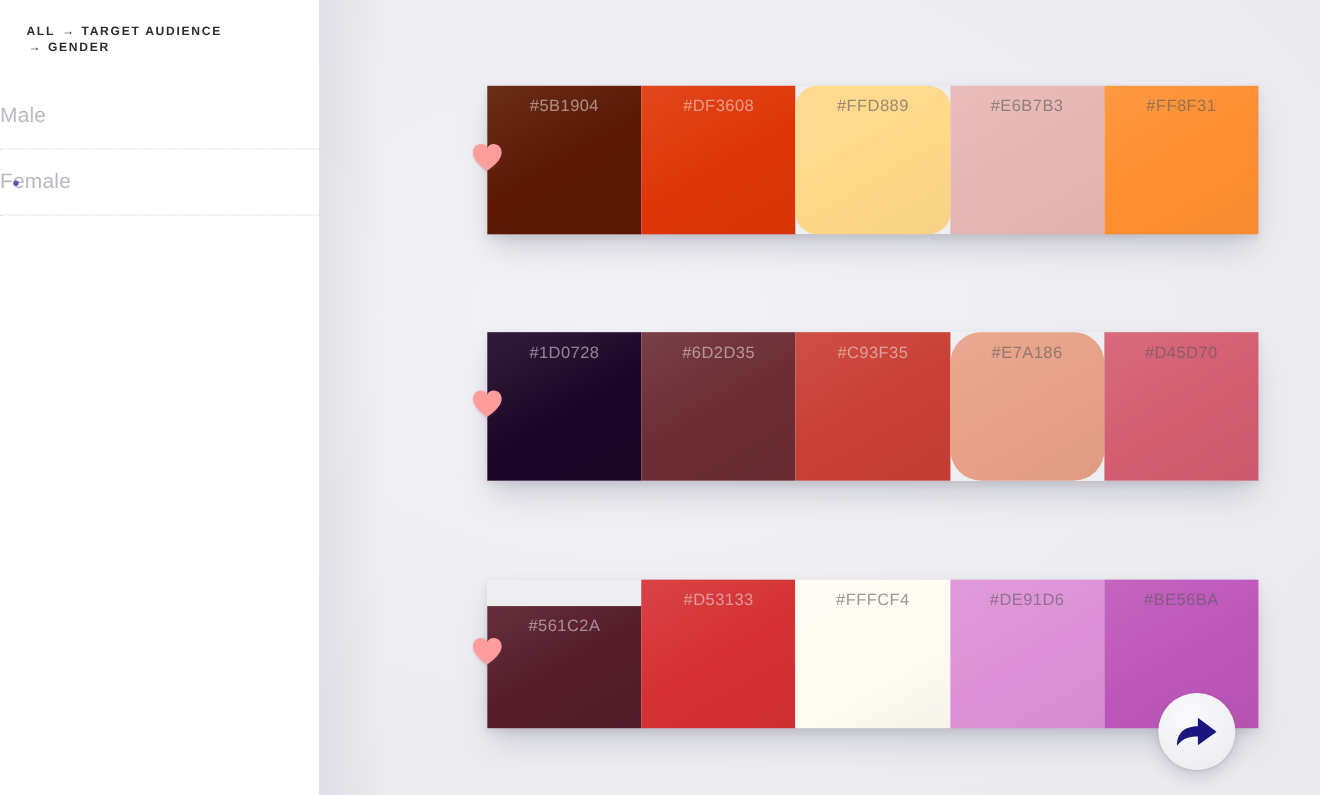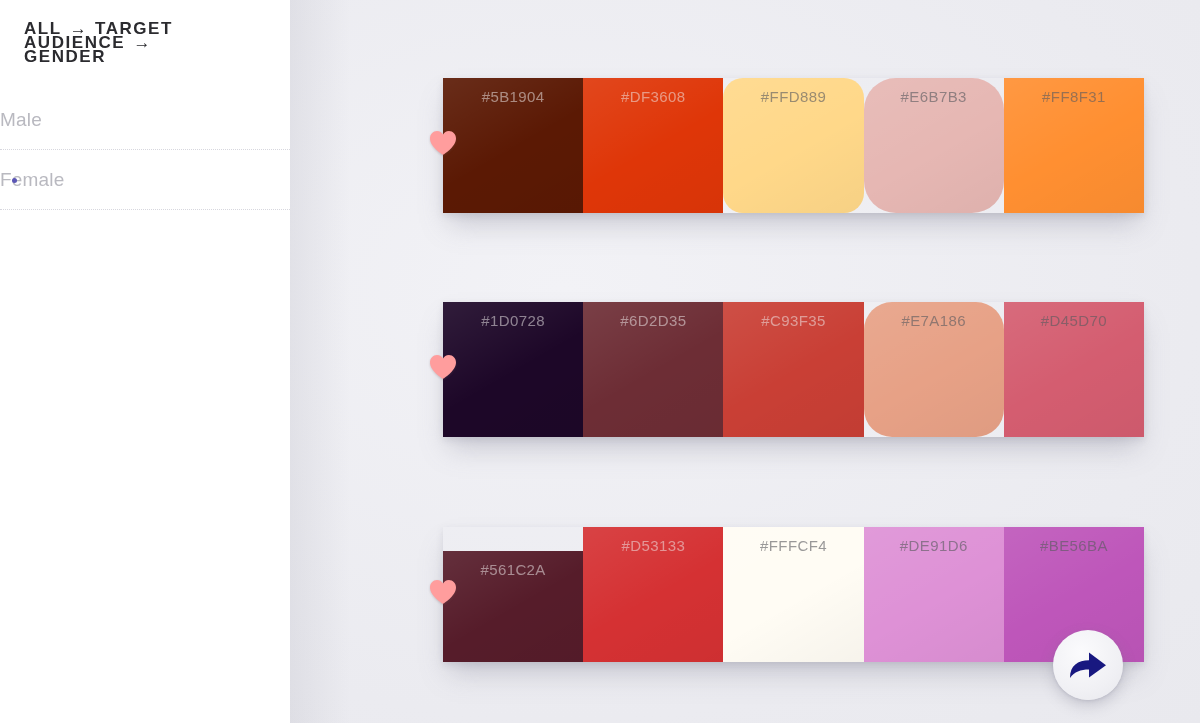--- a/index.html
+++ b/index.html
@@ -27,21 +27,21 @@
     width: 290px;
     height: 723px;
     background: #ffffff;
     flex: 0 0 290px;
     position: relative;
     z-index: 3;
   }
 
   #breadcrumb {
     padding: 22px 24px 0 24px;
-    font-size: 17px;
+    font-size: 11px;
     font-weight: bold;
     letter-spacing: 1.55px;
     line-height: 14px;
     color: #2b2b2f;
     text-transform: uppercase;
     white-space: normal;
     width: 240px;
   }
   #breadcrumb .bc-arrow {
     font-weight: normal;
@@ -206,21 +206,21 @@
       </svg>
       <div class="swatch" style="background-color: rgb(91, 25, 4);">
         <span class="hex light">#5B1904</span>
       </div>
       <div class="swatch" style="background-color: rgb(223, 54, 8);">
         <span class="hex light">#DF3608</span>
       </div>
       <div class="swatch" style="background-color: rgb(255, 216, 137); border-radius: 20px;">
         <span class="hex">#FFD889</span>
       </div>
-      <div class="swatch" style="background-color: rgb(230, 183, 179); border-radius: 32px;">
+      <div class="swatch" style="background-color: rgb(230, 183, 179);">
         <span class="hex">#E6B7B3</span>
       </div>
       <div class="swatch" style="background-color: rgb(255, 143, 49);">
         <span class="hex">#FF8F31</span>
       </div>
     </div>
 
     <div class="palette row2">
       <svg class="heart" viewBox="0 0 28 26">
         <path d="M14 25 C14 25 1 17.2 1 8.6 C1 4.2 4.2 1 8.1 1 C10.8 1 12.9 2.5 14 4.6 C15.1 2.5 17.2 1 19.9 1 C23.8 1 27 4.2 27 8.6 C27 17.2 14 25 14 25 Z" fill="#ff9d9d"></path>

